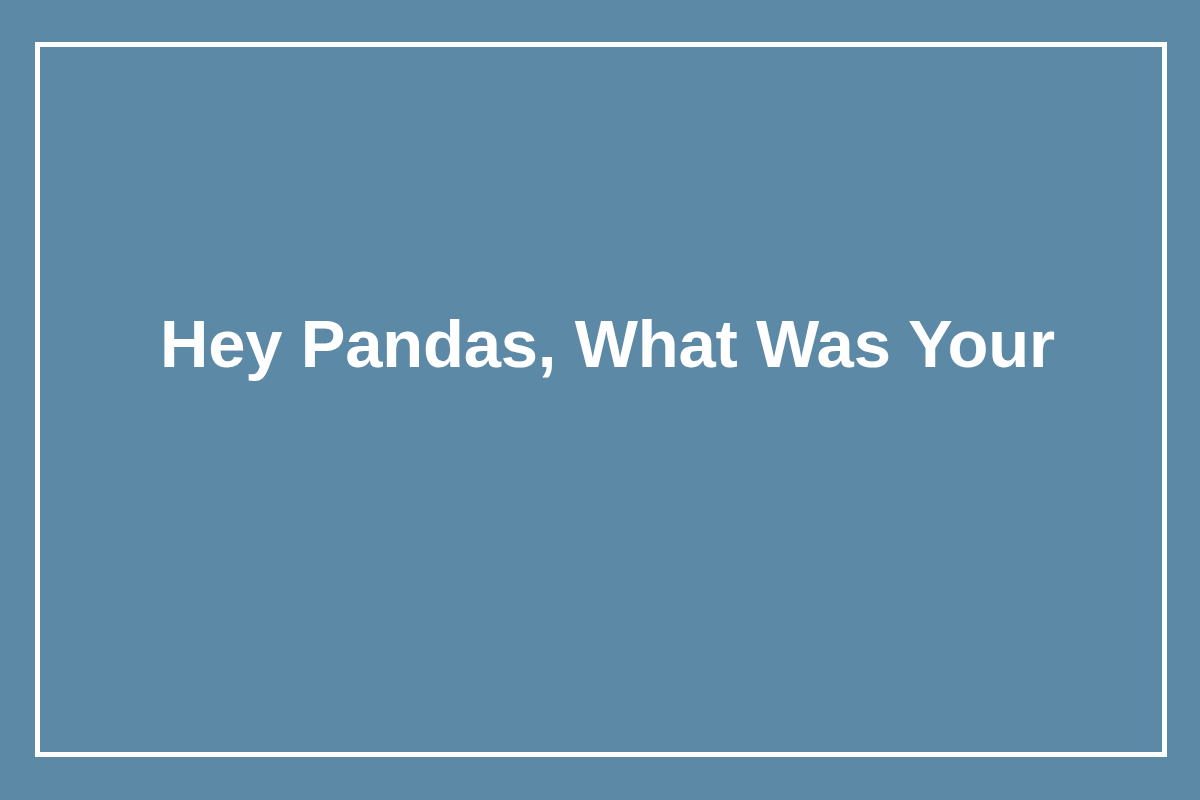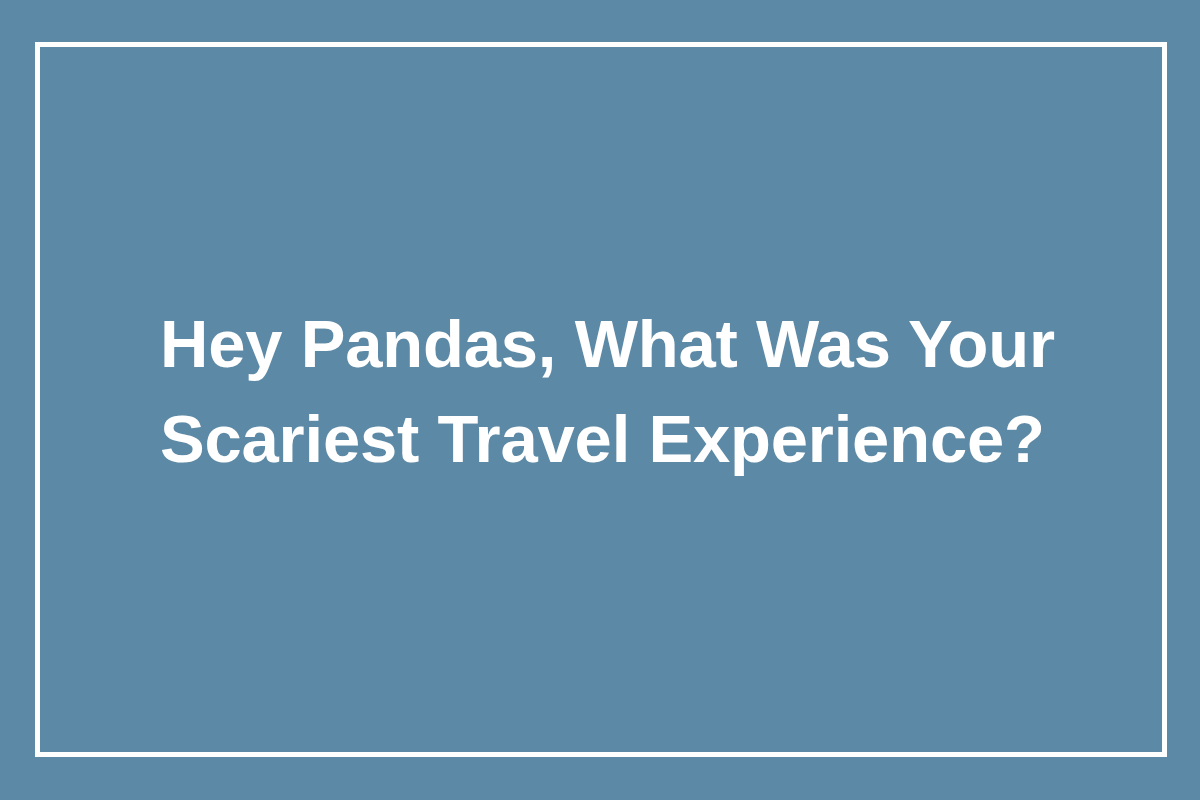--- a/index.html
+++ b/index.html
@@ -65,17 +65,16 @@
 </head>
 <body>
 
 <div class="poster" style="background: rgb(92, 137, 165);">
 
   <div class="poster-frame" style="border-color: rgb(255, 255, 255); border-width: 5px;"></div>
 
   <div class="headline-block">
     <h1 class="headline" style="color: rgb(255, 255, 255);">
       <span class="headline-line">Hey Pandas, What Was Your</span>
-      <span class="headline-line">Scariest Travel Experience?</span>
     </h1>
   </div>
 
 </div>
 
 </body></html>

